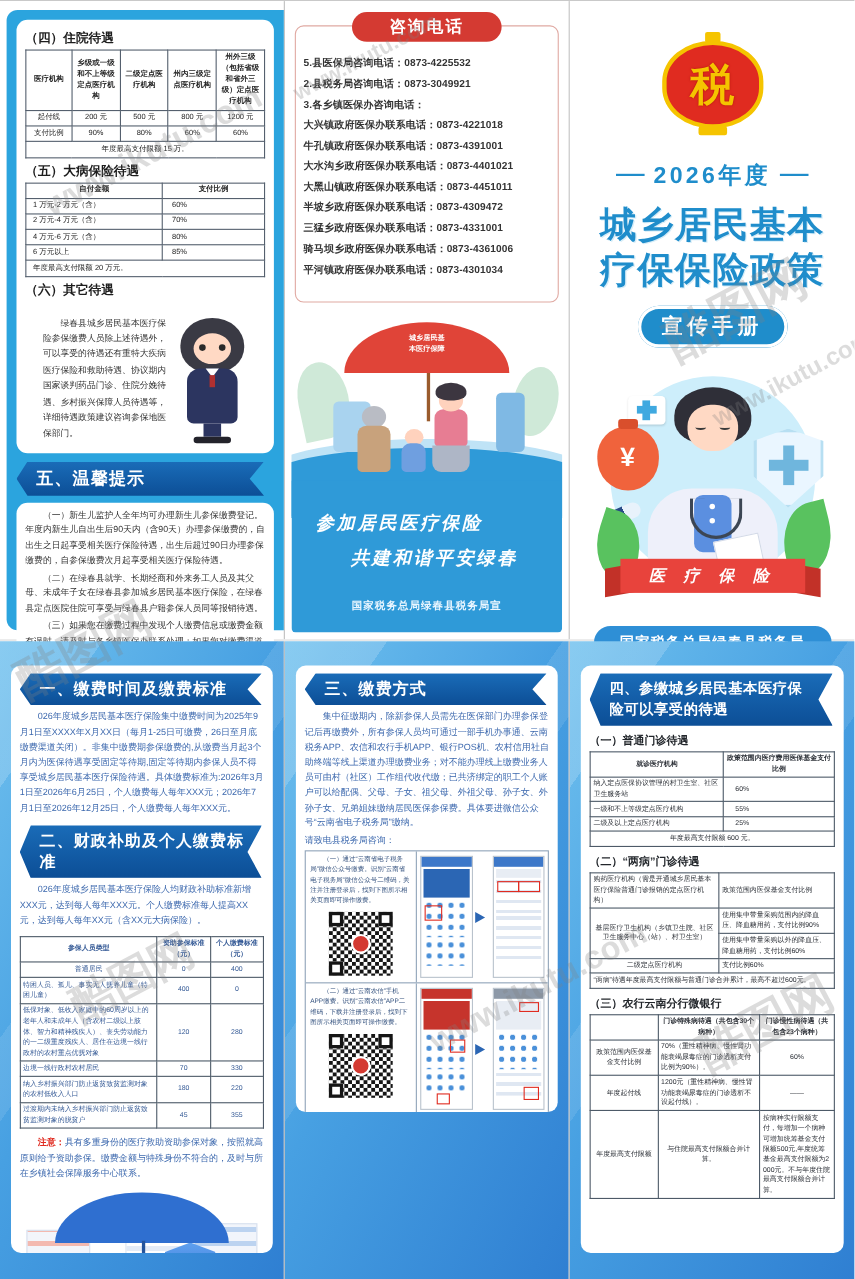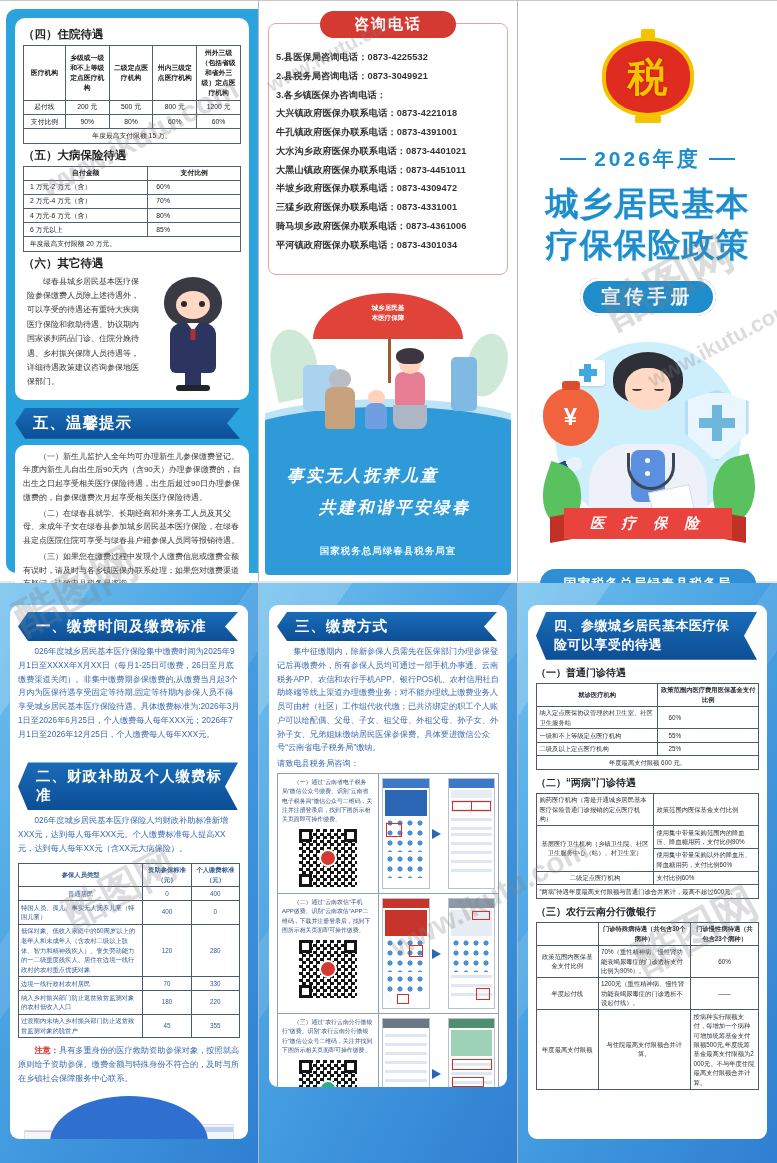--- a/index.html
+++ b/index.html
@@ -22,21 +22,21 @@
   .card1{background:#fff;border-radius:10px;margin:9px 9px 7px 9px;padding:5px 8px 7px 8px;}
   .h3{font-size:11.5px;font-weight:800;color:#1d1d1d;margin:4px 0 3px 0;}
   .p1 table{width:100%;border-collapse:collapse;table-layout:fixed;}
   .p1 td,.p1 th{border:1px solid #55606e;font-size:6.8px;color:#222;padding:1.5px 2px;line-height:1.5;
                 text-align:center;font-weight:400;word-break:break-all;}
   .p1 th{font-weight:600;}
   .tfoot{text-align:center;font-size:7px;}
   .t2 td:first-child{text-align:left;padding-left:6px;}
   .t2f{text-align:right;padding-right:4px;}
   .s6wrap{position:relative;min-height:118px;}
-  .s6text{font-size:8px;color:#333;line-height:1.8;width:54%;margin:4px;text-indent:2em;}
+  .s6text{font-size:8px;color:#333;line-height:1.8;width:54%;margin:16px;text-indent:2em;}
   .tips{margin-top:6px;}
   .tips p{font-size:8px;color:#333;line-height:1.72;margin:0 0 2px 0;text-indent:2em;}
   .tip-rib{margin:8px 18px 0 9px;font-size:15.5px;}
 
   
   .mascot{position:absolute;right:2px;top:2px;width:42%;height:128px;}
   .m-hair{width:58px;height:50px;background:#3a3a44;border-radius:50% 50% 46% 46%;margin:0 auto;}
   .m-face{width:34px;height:28px;background:#ffd9c4;border-radius:50%;margin:-36px auto 0;position:relative;}
   .m-face i{position:absolute;top:10px;width:6px;height:6px;border-radius:50%;background:#2a2a2a;}
   .m-face i.l{left:5px}.m-face i.r{right:5px}
@@ -344,21 +344,21 @@
               <span class="hair"></span>
             </div>
             <div class="pb"></div>
             <div class="skirt"></div>
         </div>
       </div>
 
       <div class="p2-sea-light"></div>
       <div class="p2-sea">
         <div class="p2-sea-fill"></div>
-        <div class="slogan slogan1">事实无人抚养儿童</div>
+        <div class="slogan slogan1">参加居民医疗保险</div>
         <div class="slogan slogan2">共建和谐平安绿春</div>
         <div class="issuer">国家税务总局绿春县税务局宣</div>
       </div>
     </section>
 
     <section class="panel p3">
       <div class="taxlogo">
         <span class="taxchar">税</span>
       </div>
       <div class="yearline">
@@ -403,21 +403,21 @@
     </section>
   </div>
 
   <div class="row row2">
 
     <section class="panel p4 bluebg">
       <div class="card2" style="height:534px;box-sizing:border-box;overflow:hidden">
         <div class="ribbon rib2">一、缴费时间及缴费标准</div>
         <p class="bodytxt">026年度城乡居民基本医疗保险集中缴费时间为2025年9月1日至XXXX年X月XX日（每月1-25日可缴费，26日至月底缴费渠道关闭）。非集中缴费期参保缴费的,从缴费当月起3个月内为医保待遇享受固定等待期,固定等待期内参保人员不得享受城乡居民基本医疗保险待遇。具体缴费标准为:2026年3月1日至2026年6月25日，个人缴费每人每年XXX元；2026年7月1日至2026年12月25日，个人缴费每人每年XXX元。</p>
 
-        <div class="ribbon rib2" style="margin-top:21px">二、财政补助及个人缴费标准</div>
+        <div class="ribbon rib2" style="margin-top:9px">二、财政补助及个人缴费标准</div>
         <p class="bodytxt">026年度城乡居民基本医疗保险人均财政补助标准新增XXX元，达到每人每年XXX元。个人缴费标准每人提高XX元，达到每人每年XX元（含XX元大病保险）。</p>
 
         <table>
           <tbody>
               <tr>
             <th style="width:54%">参保人员类型</th>
             <th>资助参保标准（元）</th>
             <th>个人缴费标准（元）</th>
           </tr>
           <tr>
@@ -465,21 +465,21 @@
               <div class="fh"></div>
             </div>
 
           <div class="pshield"></div>
 
         </div>
       </div>
     </section>
 
     <section class="panel p5 bluebg">
-      <div class="card2" style="height:482px;box-sizing:border-box;overflow:hidden">
+      <div class="card2" style="height:406px;box-sizing:border-box;overflow:hidden">
         <div class="ribbon rib2">三、缴费方式</div>
         <p class="bodytxt">集中征缴期内，除新参保人员需先在医保部门办理参保登记后再缴费外，所有参保人员均可通过一部手机办事通、云南税务APP、农信和农行手机APP、银行POS机、农村信用社自助终端等线上渠道办理缴费业务；对不能办理线上缴费业务人员可由村（社区）工作组代收代缴；已共济绑定的职工个人账户可以给配偶、父母、子女、祖父母、外祖父母、孙子女、外孙子女、兄弟姐妹缴纳居民医保参保费。具体要进微信公众号“云南省电子税务局”缴纳。</p>
         <p class="flowlabel">请致电县税务局咨询：</p>
 
         <div class="flowbox">
 
           <div class="flowrow">
             <div class="ltext">
               <p>（一）通过“云南省电子税务局”微信公众号缴费。识别“云南省电子税务局”微信公众号二维码，关注并注册登录后，找到下图所示相关页面即可操作缴费。</p>
               <div class="qr">

